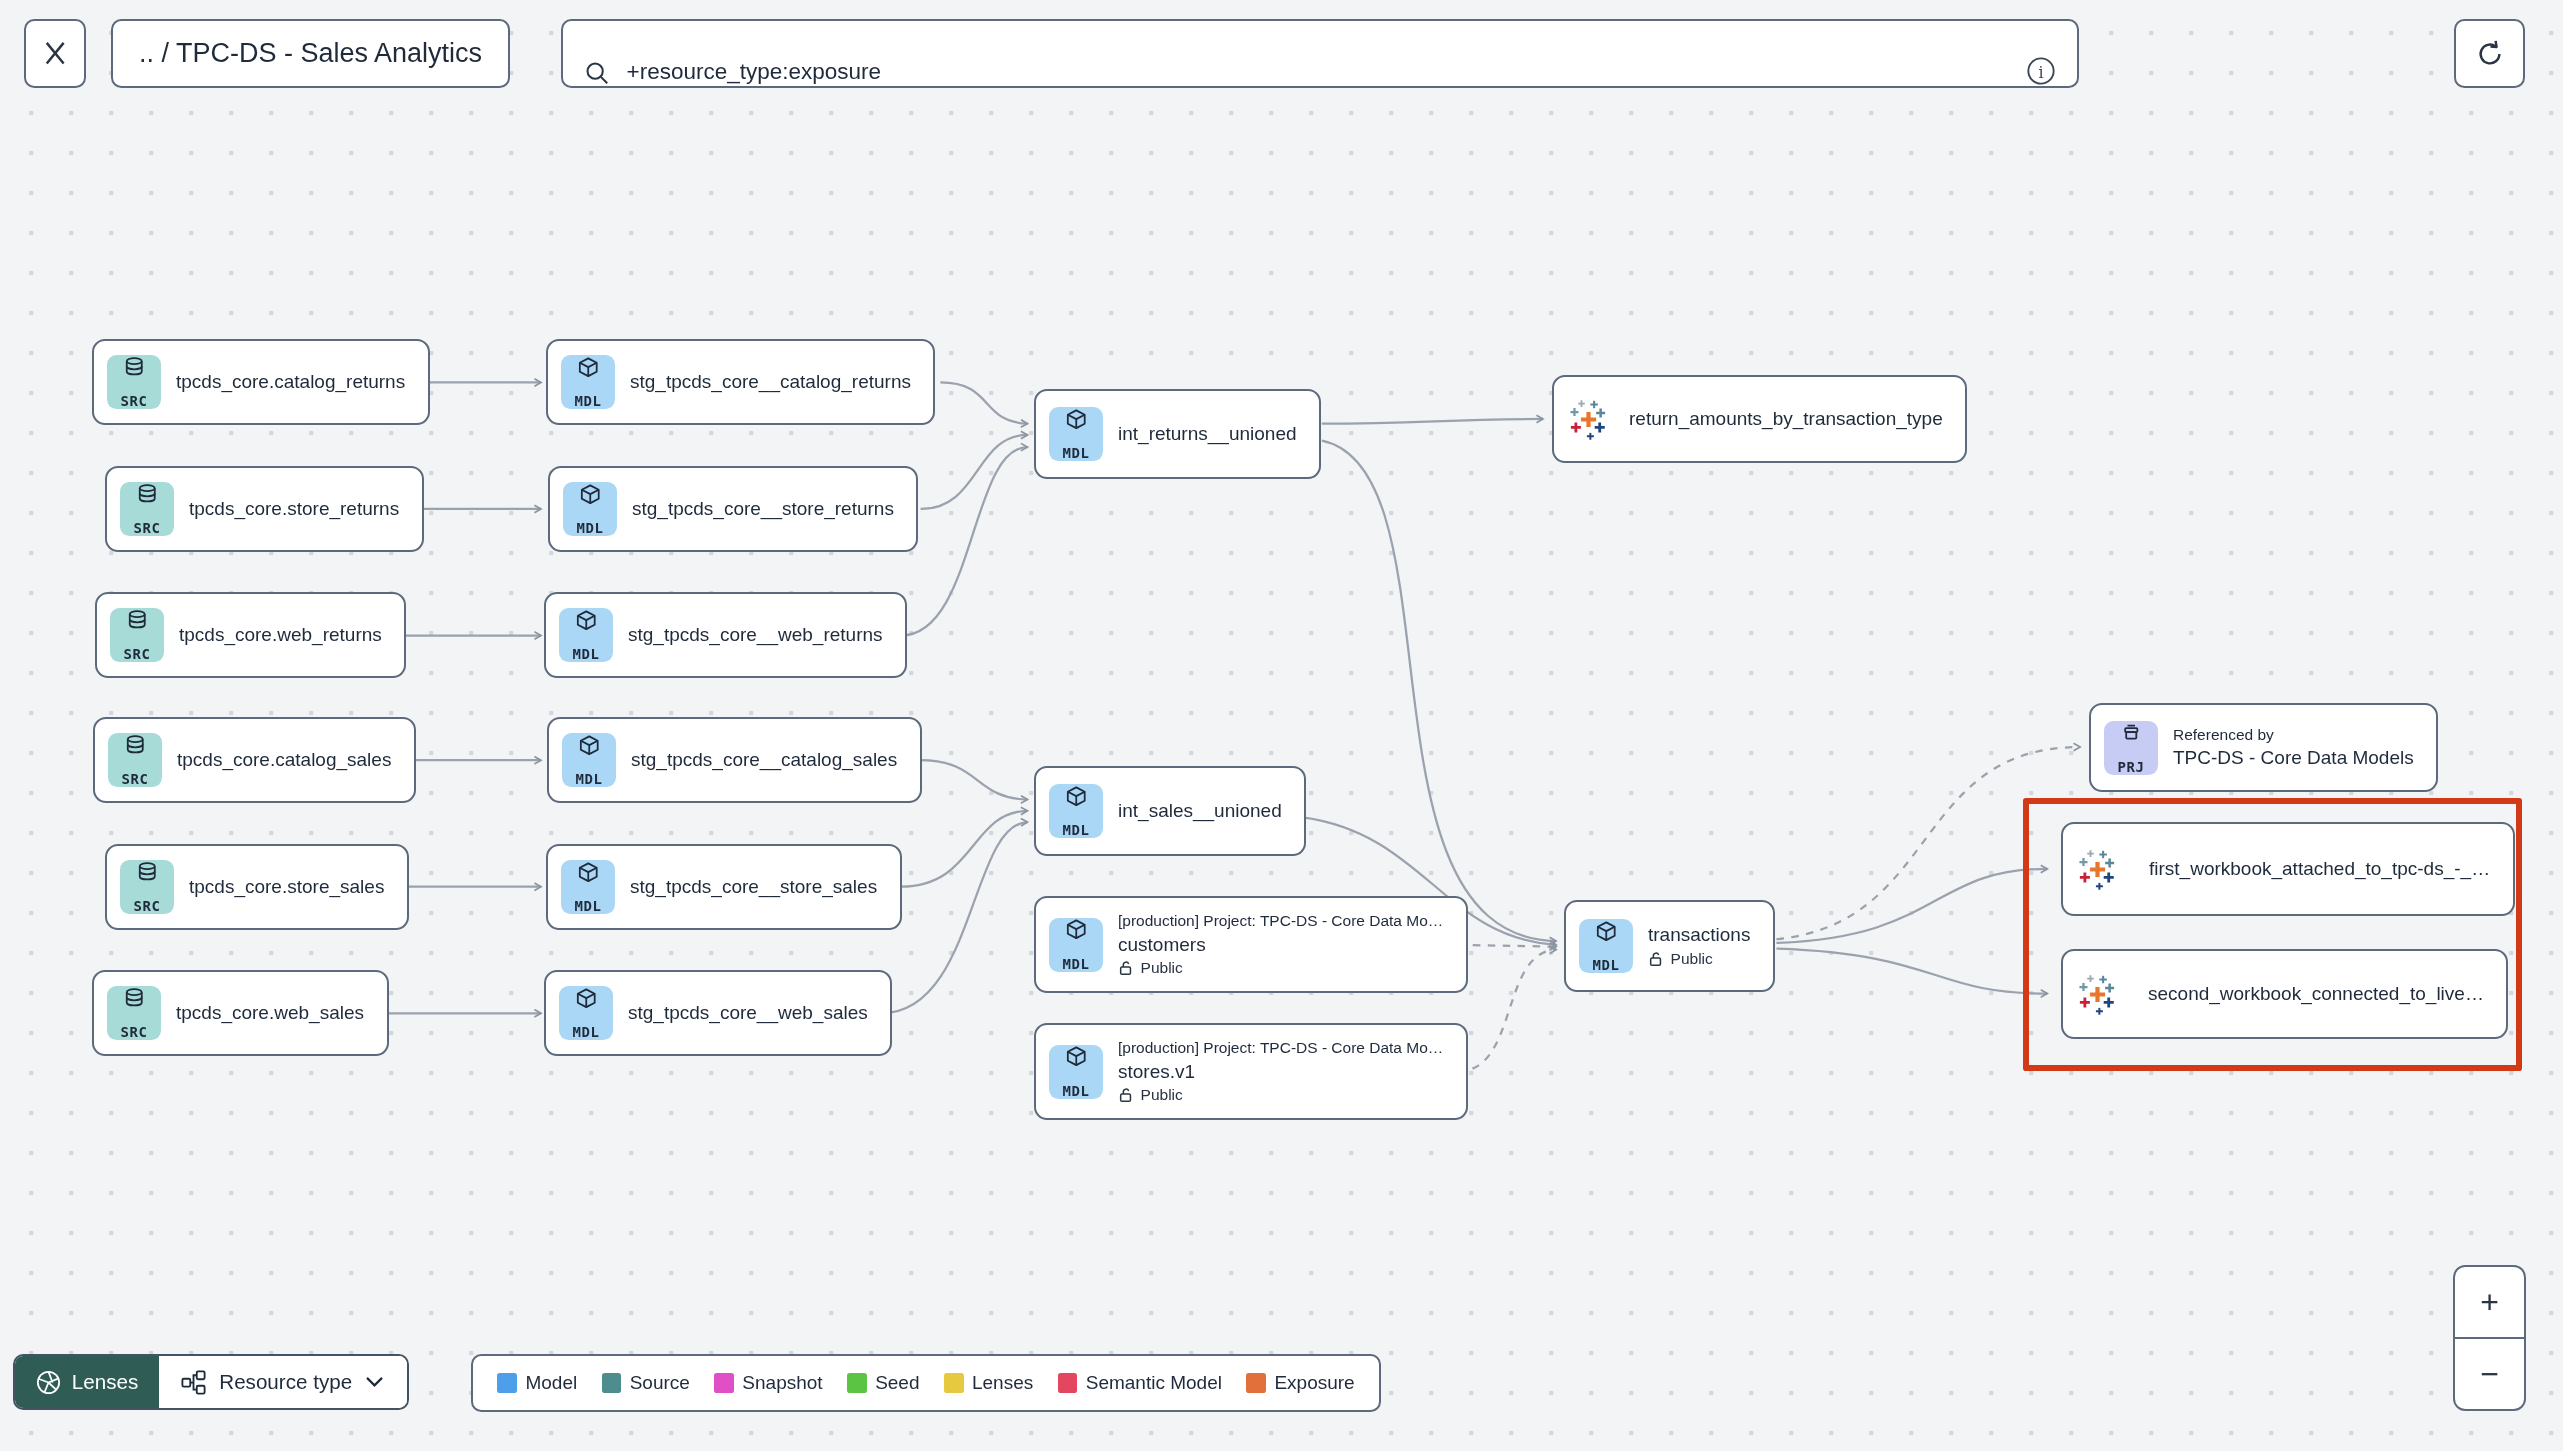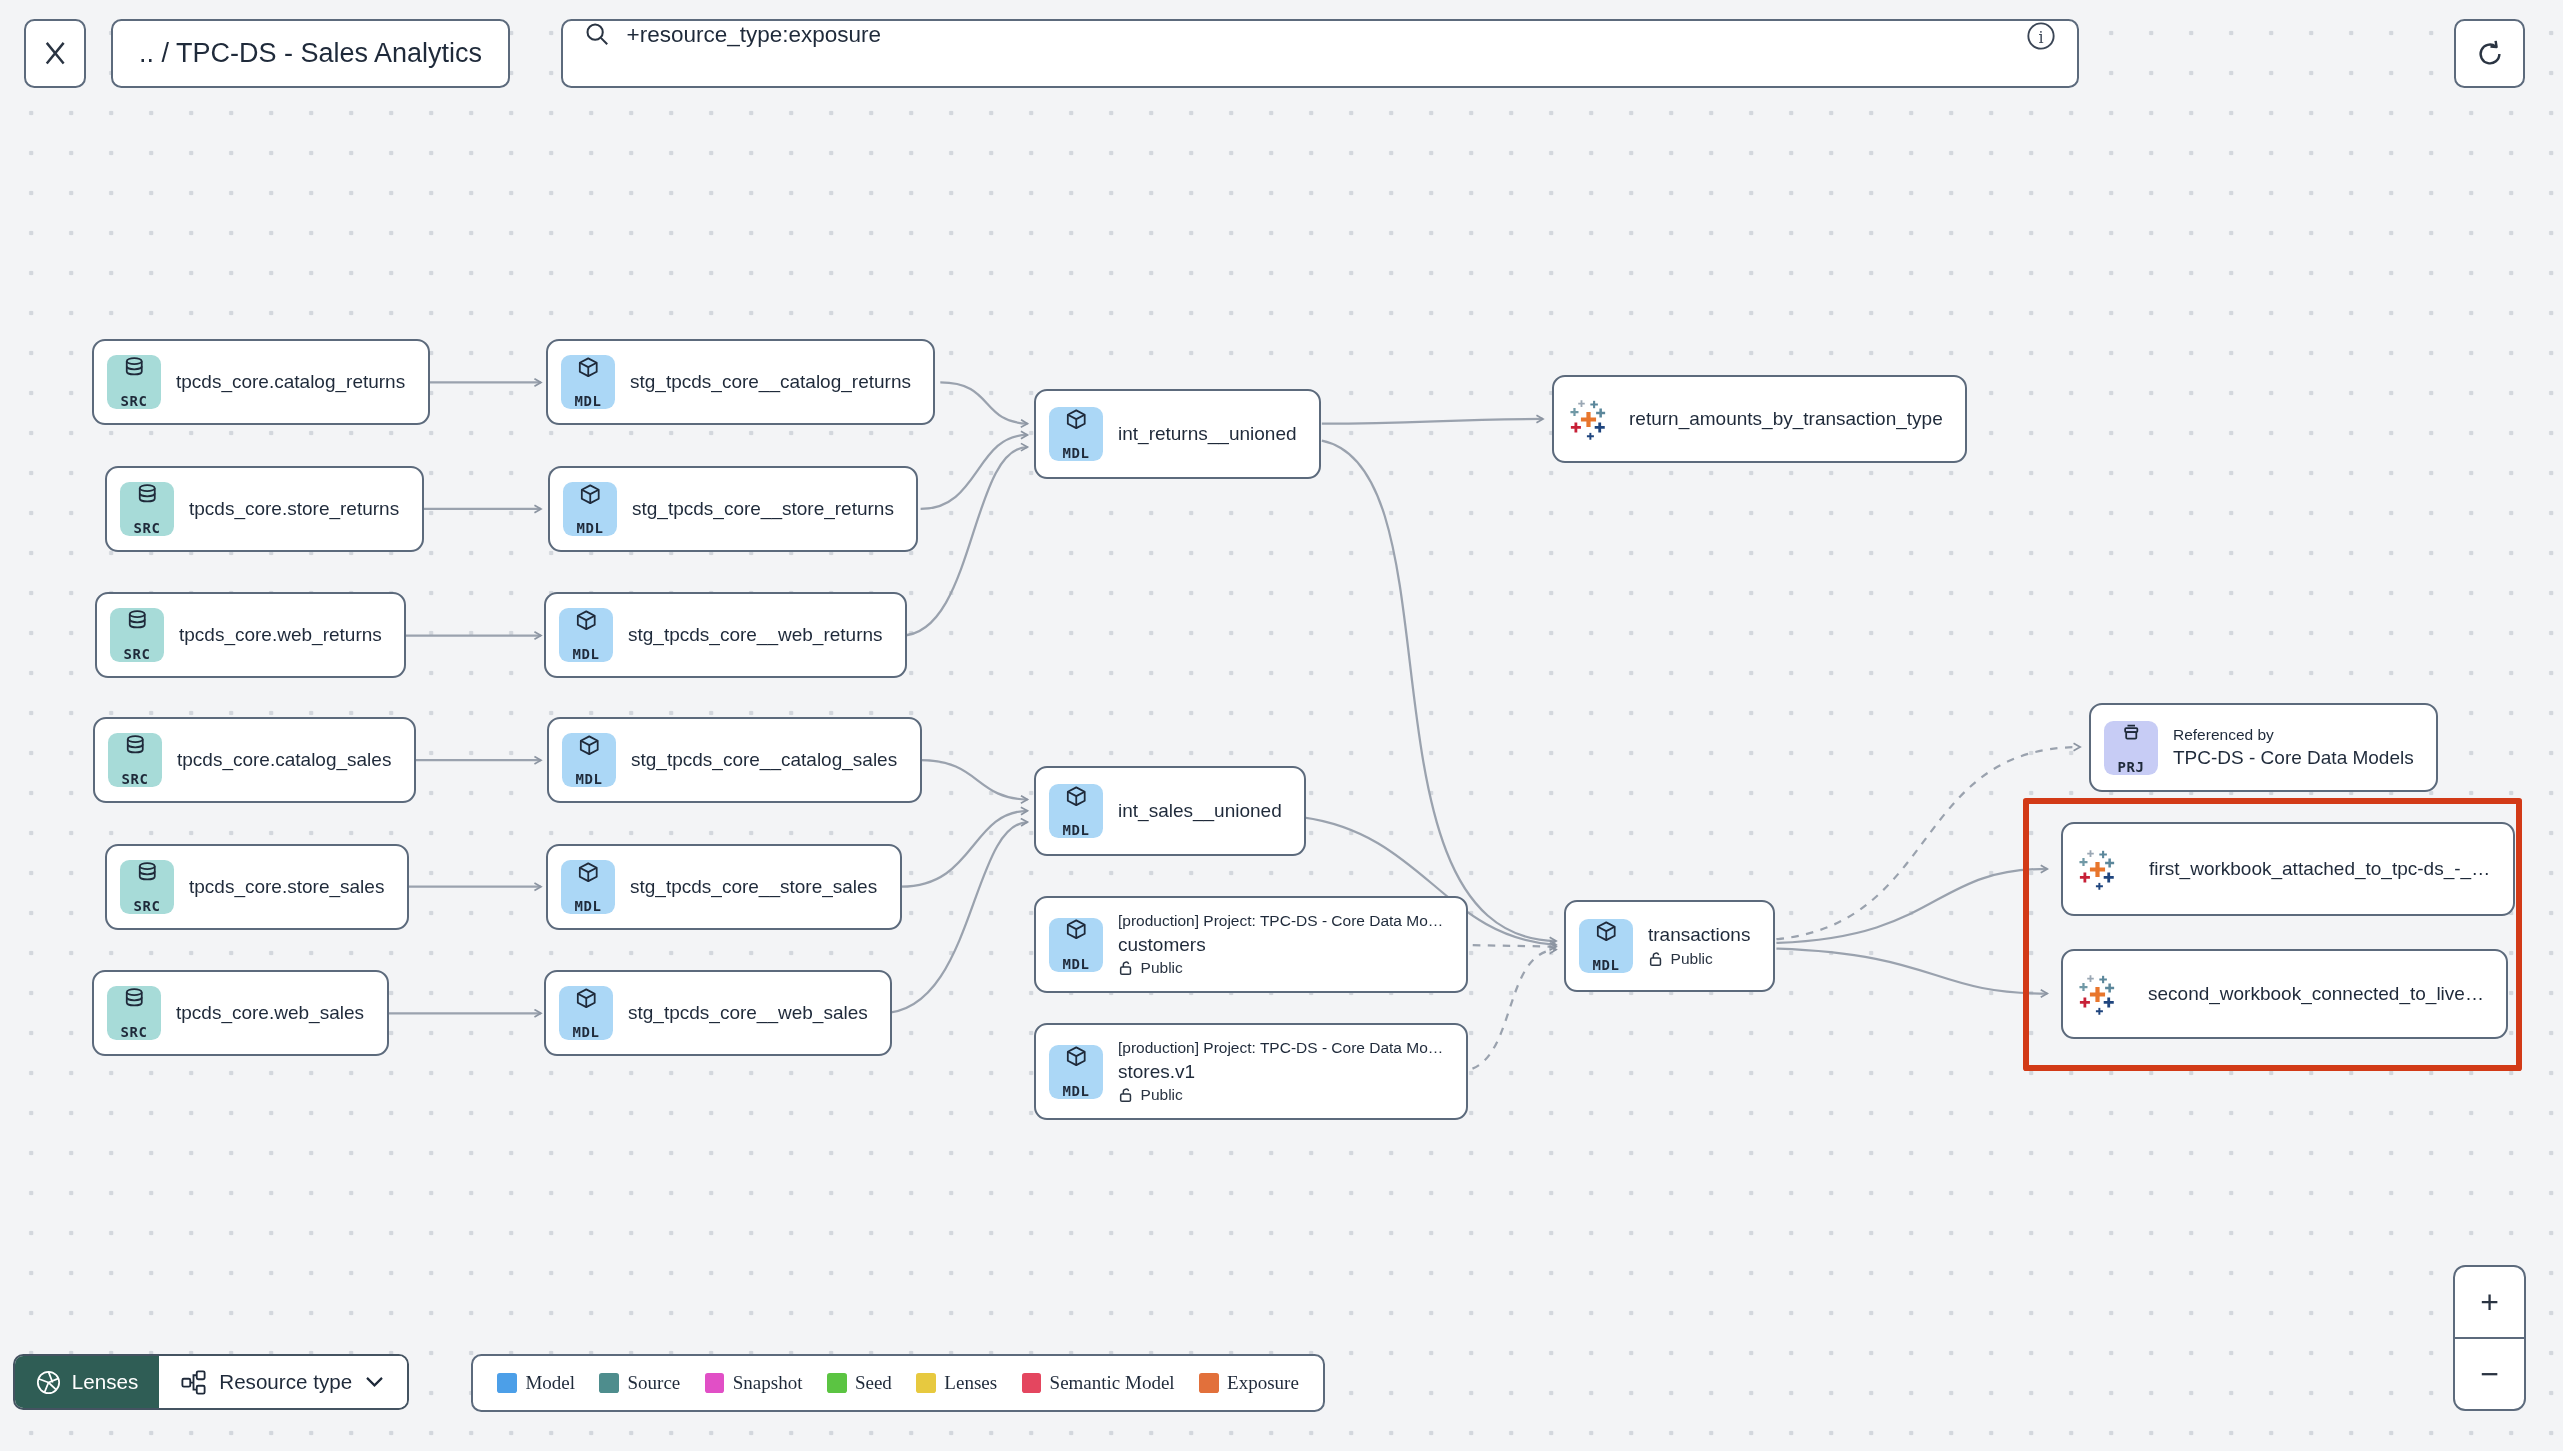--- a/index.html
+++ b/index.html
@@ -11,21 +11,21 @@
     background-size:40px 40px;background-position:11.2px 13px;
   }
   
   .btn{
     position:absolute;background:#fff;border:2.3px solid #5c6a7c;border-radius:10.3px;
     display:flex;align-items:center;justify-content:center;box-sizing:border-box;cursor:pointer;
   }
   .breadcrumb-btn{padding:0 26px;font-size:27px;color:#1f2a3a;white-space:nowrap;}
   .searchbar{
     position:absolute;left:561px;top:19px;width:1518px;height:69px;background:#fff;
-    border:2.3px solid #5c6a7c;border-radius:10.3px;display:flex;align-items:flex-start;
+    border:2.3px solid #5c6a7c;border-radius:10.3px;display:flex;align-items:flex-end;
     box-sizing:border-box;padding:0 20.6px;gap:15px;
   }
   .searchbar input{
     flex:1;border:none;outline:none;font-size:22.5px;color:#1f2a3a;background:transparent;
     font-family:"Liberation Sans",sans-serif;
   }
   
   .node{
     position:absolute;display:inline-flex;align-items:center;gap:15px;
     background:#fff;border:2.3px solid #5c6a7c;border-radius:13px;
@@ -66,21 +66,21 @@
   }
   .pill-resource{
     background:#fff;display:flex;align-items:center;gap:13px;padding:0 22.5px;
     font-size:20.6px;color:#1f2a3a;cursor:pointer;
   }
   .legend{
     position:absolute;left:471px;top:1354px;height:58px;background:#fff;
     border:2.3px solid #5c6a7c;border-radius:10.3px;display:flex;align-items:center;
     gap:24.4px;padding:0 24.4px;box-sizing:border-box;
   }
-  .legend-item{display:flex;align-items:center;gap:8.4px;font-size:19px;color:#1f2a3a;font-family:Liberation Serif, serif;}
+  .legend-item{display:flex;align-items:center;gap:8.4px;font-size:19px;color:#1f2a3a;}
   .swatch{width:19.7px;height:19.7px;border-radius:2.8px;flex:none;}
   .zoomctl{
     position:absolute;left:2453px;top:1265px;width:73px;height:146px;background:#fff;
     border:2.3px solid #5c6a7c;border-radius:12.2px;box-sizing:border-box;display:flex;flex-direction:column;
   }
   .zoomctl .zbtn{
     flex:1;display:flex;align-items:center;justify-content:center;font-size:32px;color:#2a3442;cursor:pointer;
   }
   .zoomctl .zbtn:first-child{border-bottom:2.3px solid #5c6a7c;}
 </style>

